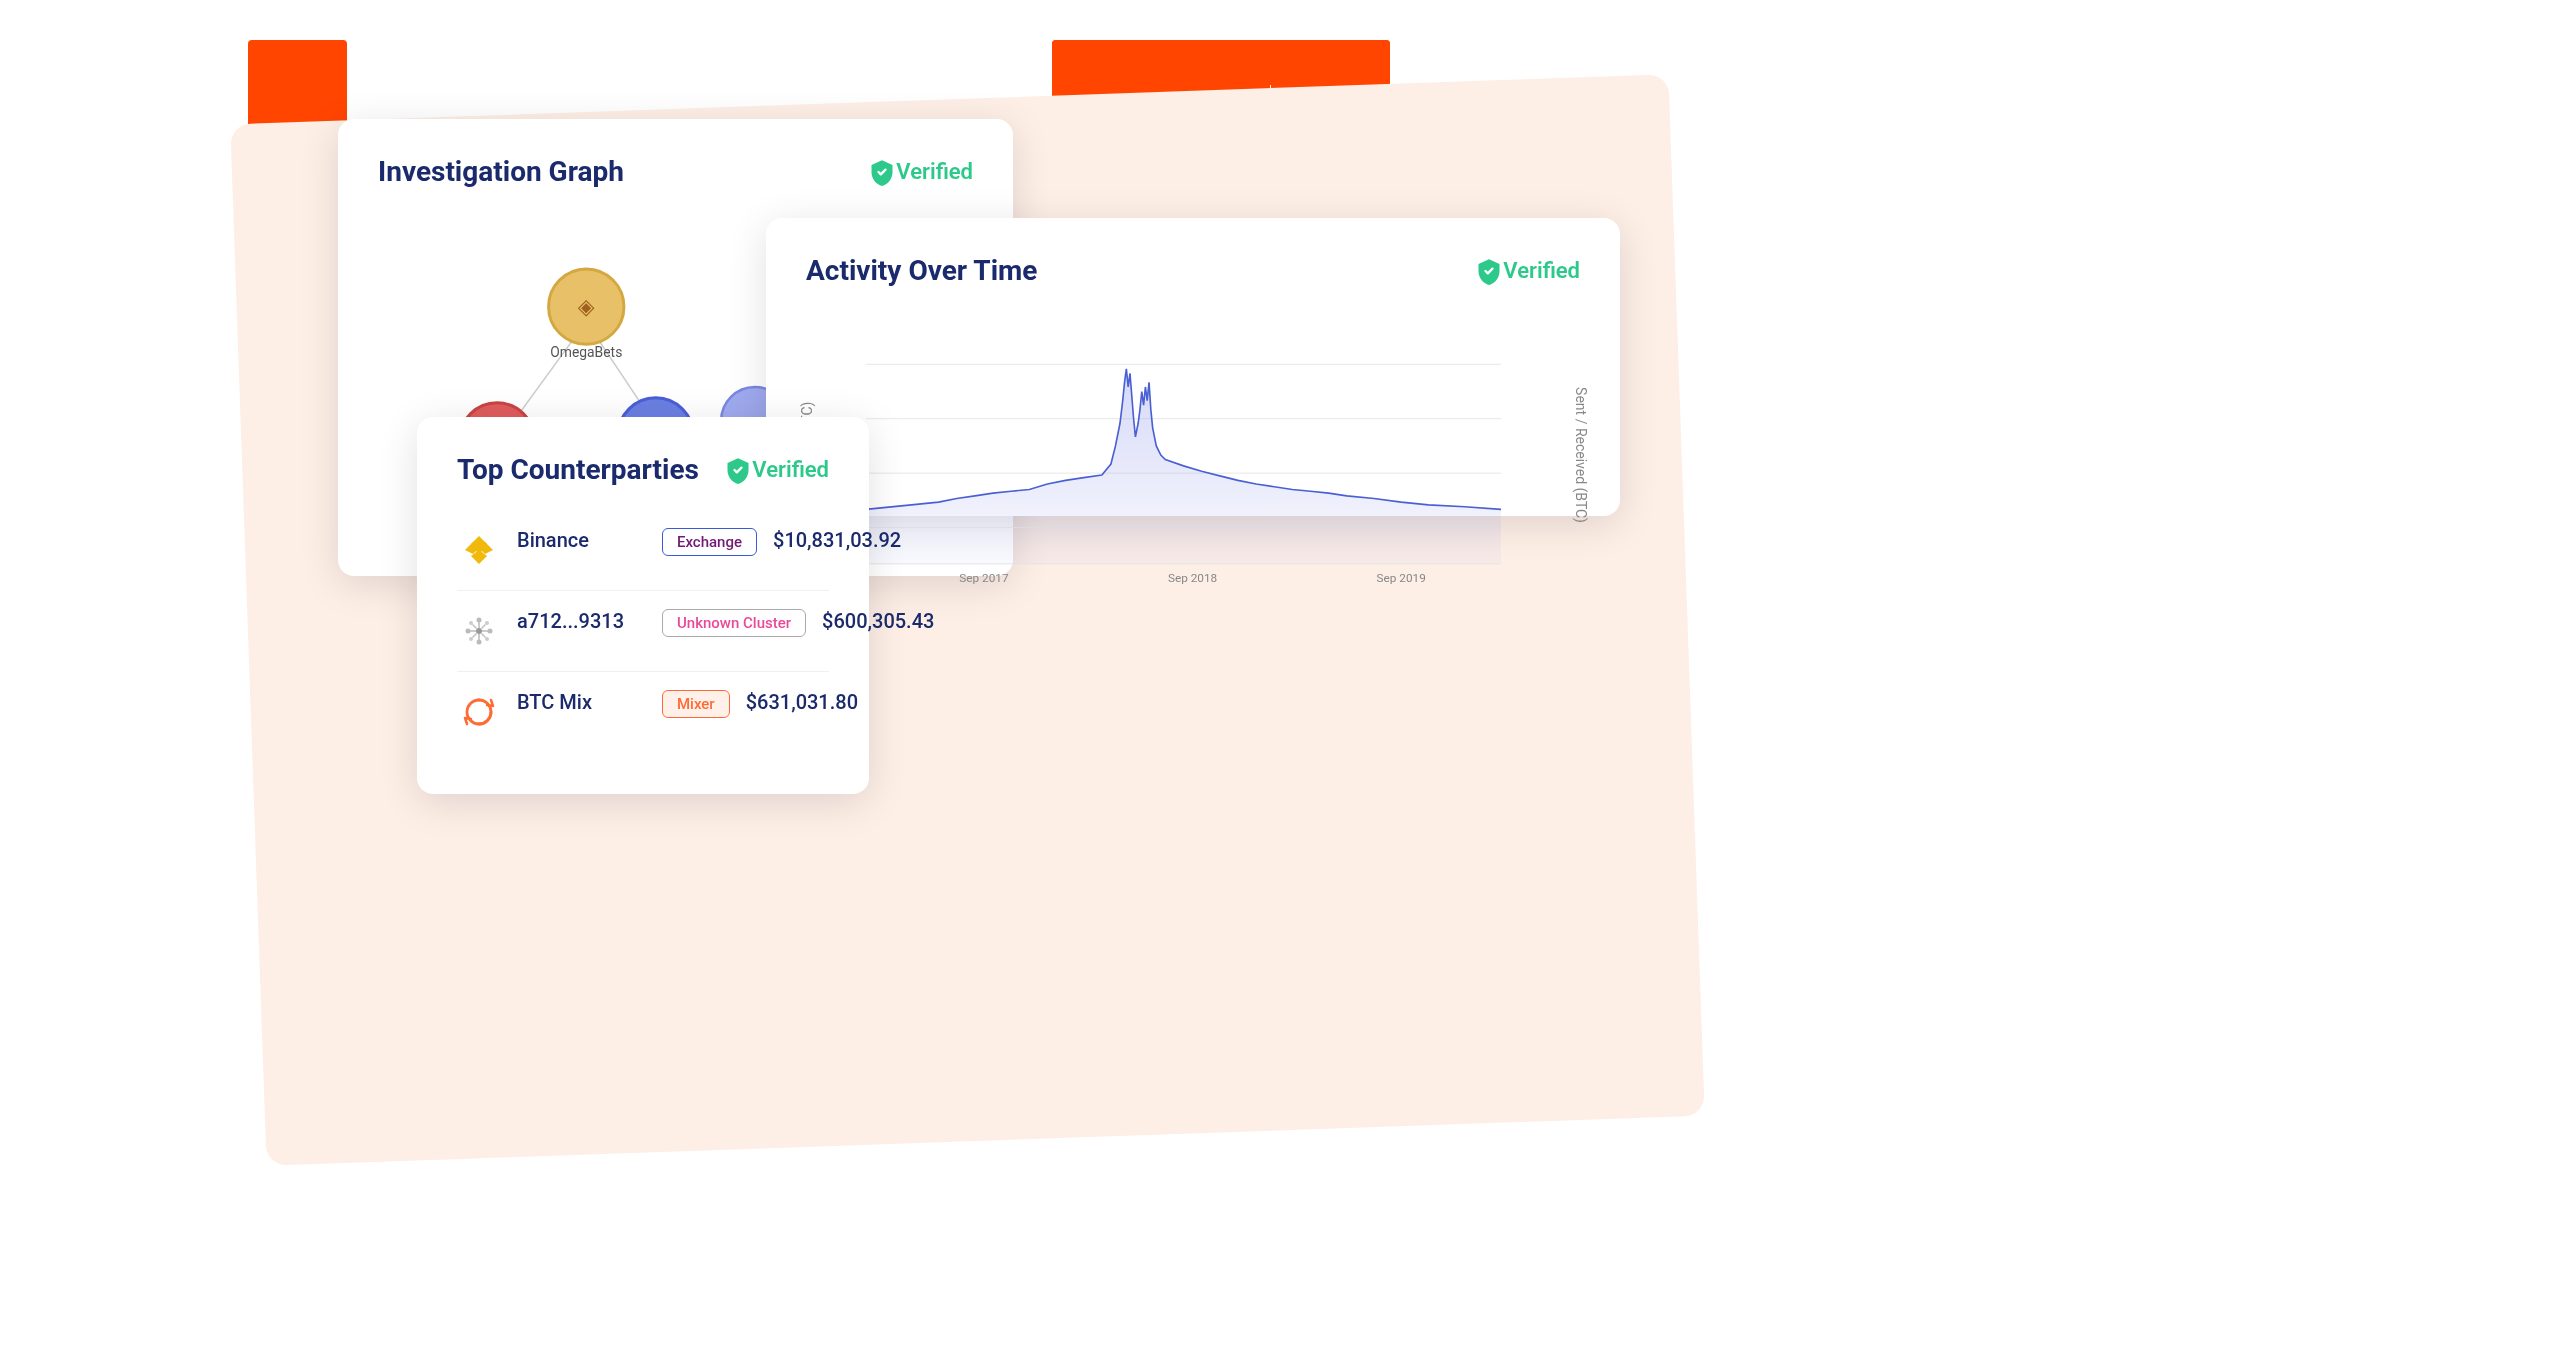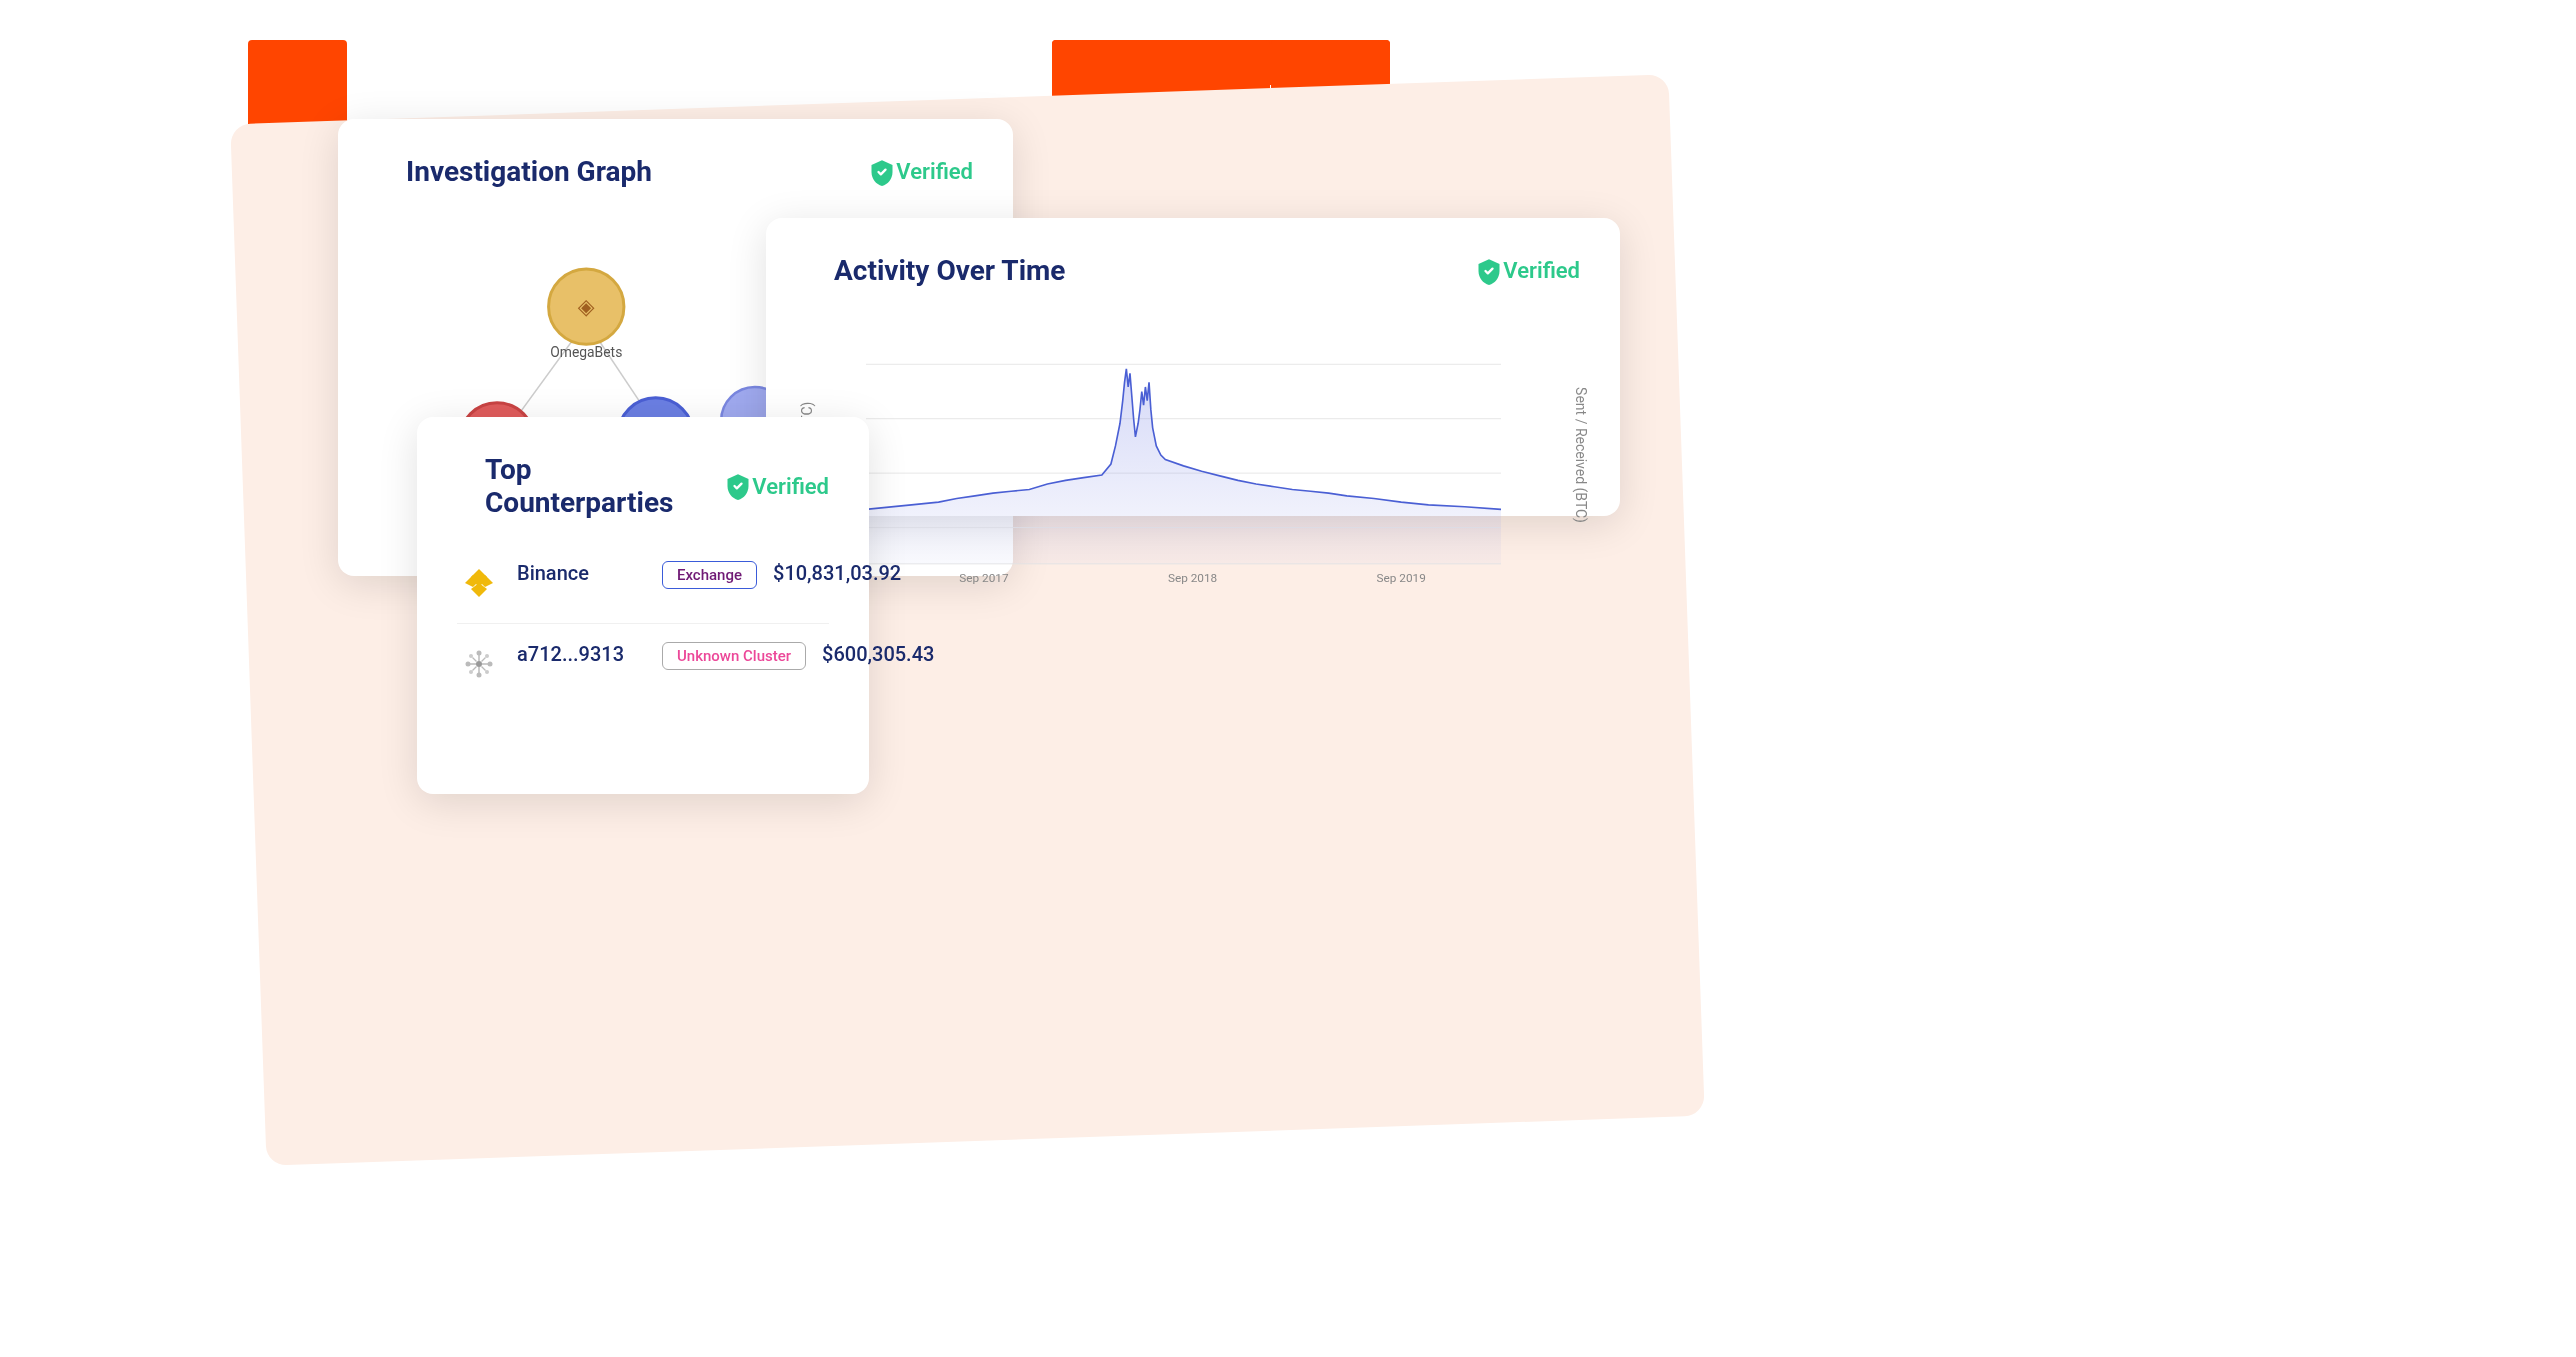--- a/index.html
+++ b/index.html
@@ -46,21 +46,20 @@
       border-radius: 16px;
       box-shadow: 0 8px 40px rgba(0,0,0,0.12);
       padding: 36px 40px;
     }
 
     .card-title {
       font-size: 28px;
       font-weight: 700;
       color: #1a2a6c;
       margin-bottom: 0;
-      margin-left: 28px;
     }
 
     .card-header {
       display: flex;
       align-items: center;
       justify-content: space-between;
       margin-bottom: 24px;
     }
 
     .verified-badge {
@@ -385,15 +384,29 @@
           <line x1="20.5" y1="15.5" x2="24.5" y2="11.5" stroke="#bbb" stroke-width="1.2"></line>
           <line x1="15.5" y1="20.5" x2="11.5" y2="24.5" stroke="#bbb" stroke-width="1.2"></line>
           <line x1="20.5" y1="20.5" x2="24.5" y2="24.5" stroke="#bbb" stroke-width="1.2"></line>
         </svg>
       </div>
       <span class="cp-name">a712...9313</span>
       <span class="cp-tag tag-unknown">Unknown Cluster</span>
       <span class="cp-amount">$600,305.43</span>
     </div>
 
+    <div class="counterparty-row">
+      <div class="cp-icon">
+
+        <svg width="36" height="36" viewBox="0 0 36 36">
+          <path d="M18 6C11.37 6 6 11.37 6 18s5.37 12 12 12 12-5.37 12-12" fill="none" stroke="#FF6B35" stroke-width="2.8" stroke-linecap="round"></path>
+          <path d="M30 6l2 6-6-1" fill="none" stroke="#FF6B35" stroke-width="2.5" stroke-linecap="round" stroke-linejoin="round"></path>
+          <path d="M18 30c6.63 0 12-5.37 12-12S24.63 6 18 6" fill="none" stroke="#FF6B35" stroke-width="2.8" stroke-linecap="round"></path>
+          <path d="M6 30l-2-6 6 1" fill="none" stroke="#FF6B35" stroke-width="2.5" stroke-linecap="round" stroke-linejoin="round"></path>
+        </svg>
+      </div>
+      <span class="cp-name">BTC Mix</span>
+      <span class="cp-tag tag-mixer">Mixer</span>
+      <span class="cp-amount">$631,031.80</span>
+    </div>
   </div>
 </div>
 
 
 </body></html>

